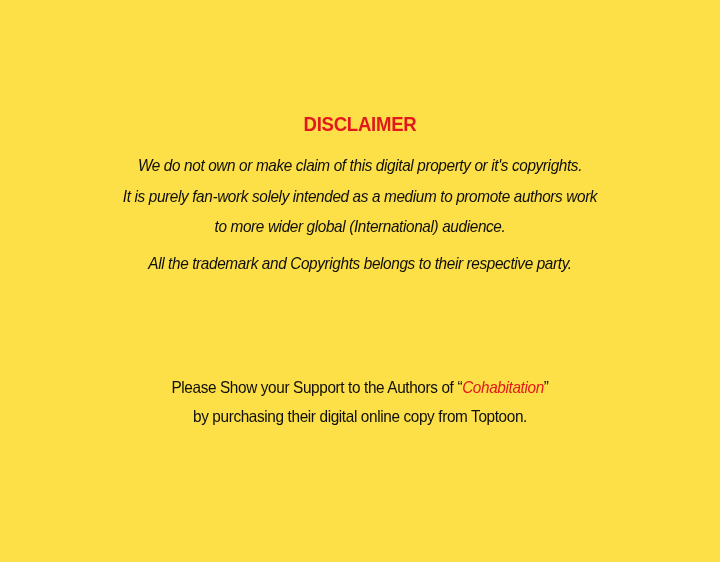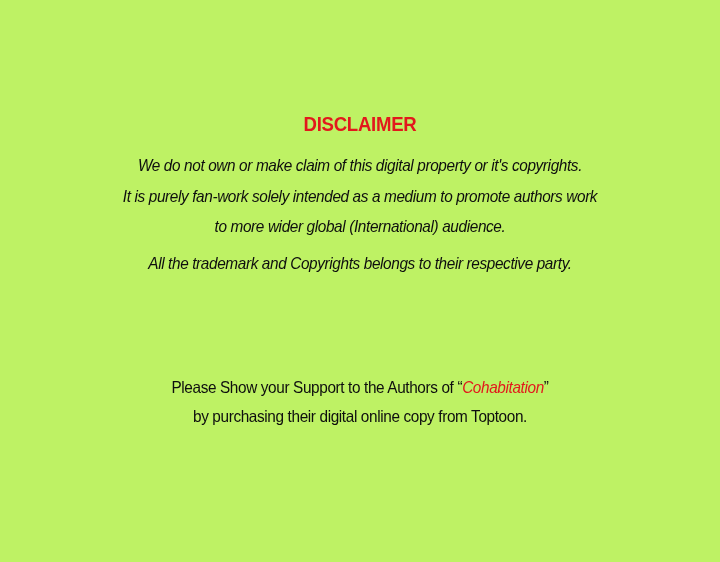--- a/index.html
+++ b/index.html
@@ -4,21 +4,21 @@
 <style>
   html, body {
     margin: 0;
     padding: 0;
     background: #ffffff;
   }
   .page {
     position: relative;
     width: 720px;
     height: 562px;
-    background: #bef264;
+    background: #fde047;
     overflow: hidden;
     font-family: "Liberation Sans", sans-serif;
     color: #0e0e0e;
   }
   .line {
     position: absolute;
     left: 0;
     right: 0;
     text-align: center;
     white-space: nowrap;

